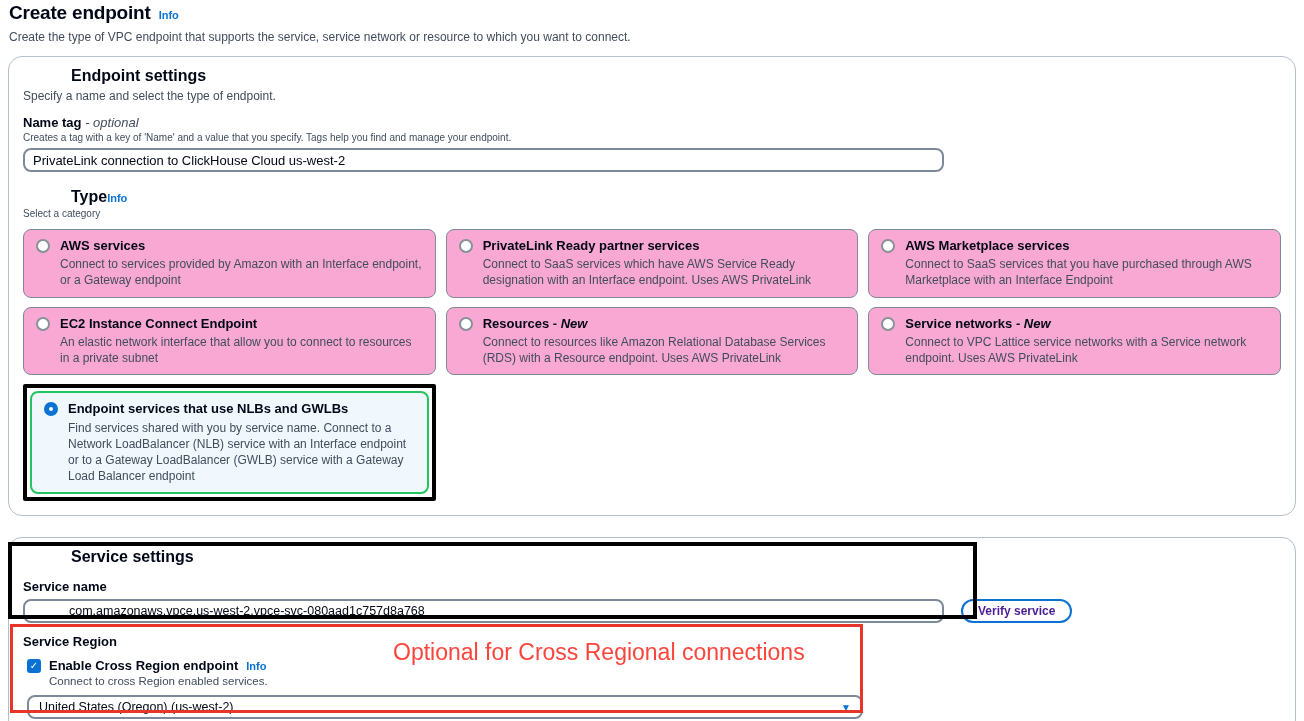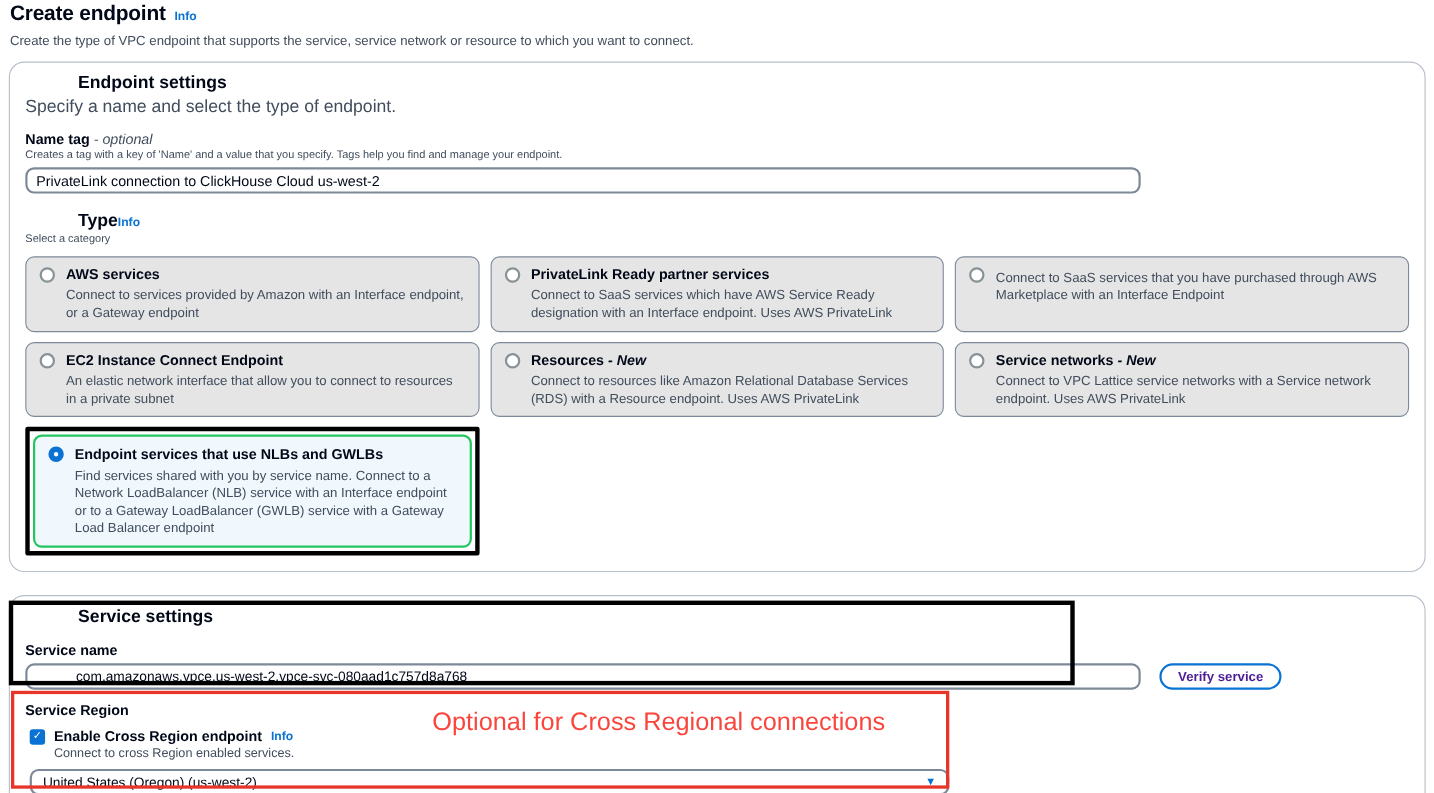--- a/index.html
+++ b/index.html
@@ -22,29 +22,29 @@
   
   .card {
     background: #fff;
     border: 1px solid #b6bec9;
     border-radius: 14px;
     margin-top: 12px;
     padding: 10px 14px 14px 14px;
     position: relative;
   }
   h2.card-title { font-size: 16px; font-weight: 700; margin-left: 48px; }
-  .card-sub { font-size: 16px; color: #414d5c; margin-top: 4px; }
+  .card-sub { font-size: 12px; color: #414d5c; margin-top: 4px; }
 
   .field-label { font-size: 13px; font-weight: 700; margin-top: 12px; }
   .field-label .optional { font-weight: 400; font-style: italic; color: #414d5c; }
   .field-hint { font-size: 10px; color: #414d5c; margin-top: 2px; }
 
   .text-input {
     display: block;
-    width: 1014px; height: 24px;
+    width: 921px; height: 24px;
     margin-top: 5px;
     border: 2px solid #7d8998;
     border-radius: 8px;
     padding: 0 8px;
     font-size: 13px;
     font-family: "Liberation Sans", sans-serif;
     color: #000716;
     background: #fff;
     outline: none;
   }
@@ -55,21 +55,21 @@
   .tile-grid {
     margin-top: 10px;
     display: grid;
     grid-template-columns: repeat(3, 1fr);
     gap: 9px 10px;
     align-items: stretch;
   }
   .tile {
     border: 1px solid #7d8998;
     border-radius: 8px;
-    background: #e5e5e5;
+    background: #f9a8d4;
     min-height: 54px;
     padding: 8px 12px;
     display: flex; gap: 10px;
     cursor: pointer;
   }
   .tile-selected {
     border: 2px solid #22c55e;
     background: #f0f7fd;
   }
   .radio {
@@ -185,20 +185,21 @@
         <span class="radio"></span>
         <span class="tile-text">
           <span class="tile-title" style="display:block">PrivateLink Ready partner services</span>
           <span class="tile-desc" style="display:block">Connect to SaaS services which have AWS Service Ready designation with an Interface endpoint. Uses AWS PrivateLink</span>
         </span>
       </label>
 
       <label class="tile">
         <span class="radio"></span>
         <span class="tile-text">
+          <span class="tile-title" style="display:block">AWS Marketplace services</span>
           <span class="tile-desc" style="display:block">Connect to SaaS services that you have purchased through AWS Marketplace with an Interface Endpoint</span>
         </span>
       </label>
 
       <label class="tile">
         <span class="radio"></span>
         <span class="tile-text">
           <span class="tile-title" style="display:block">EC2 Instance Connect Endpoint</span>
           <span class="tile-desc" style="display:block">An elastic network interface that allow you to connect to resources in a private subnet</span>
         </span>

